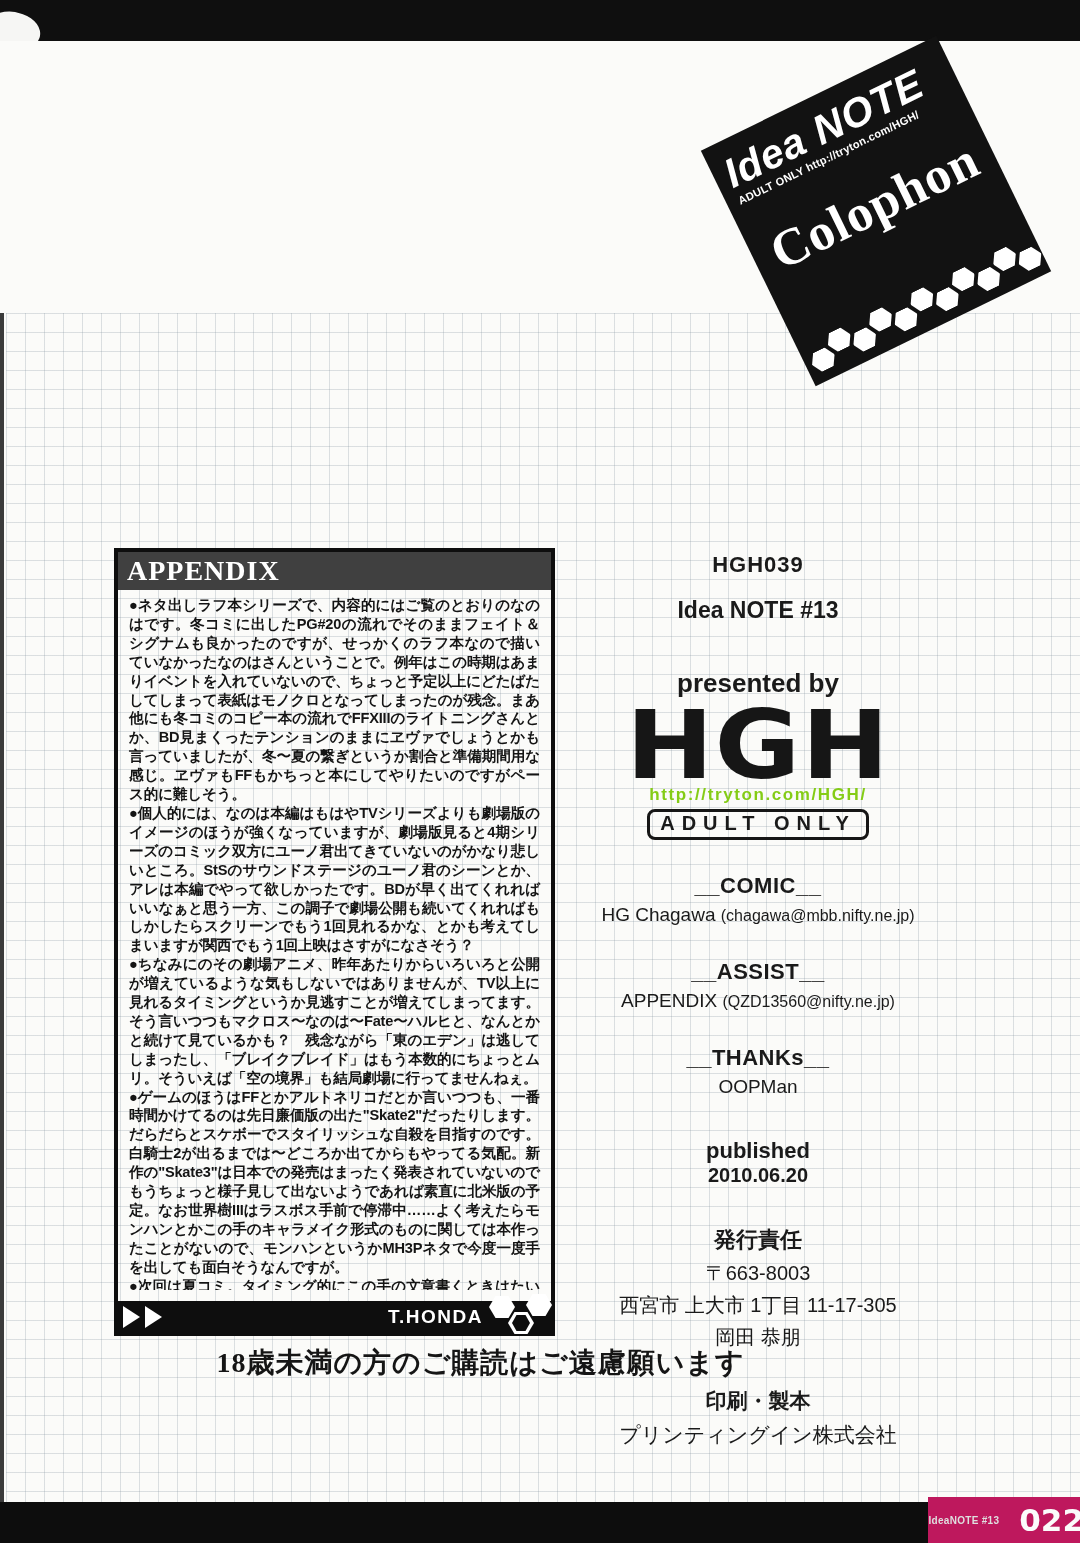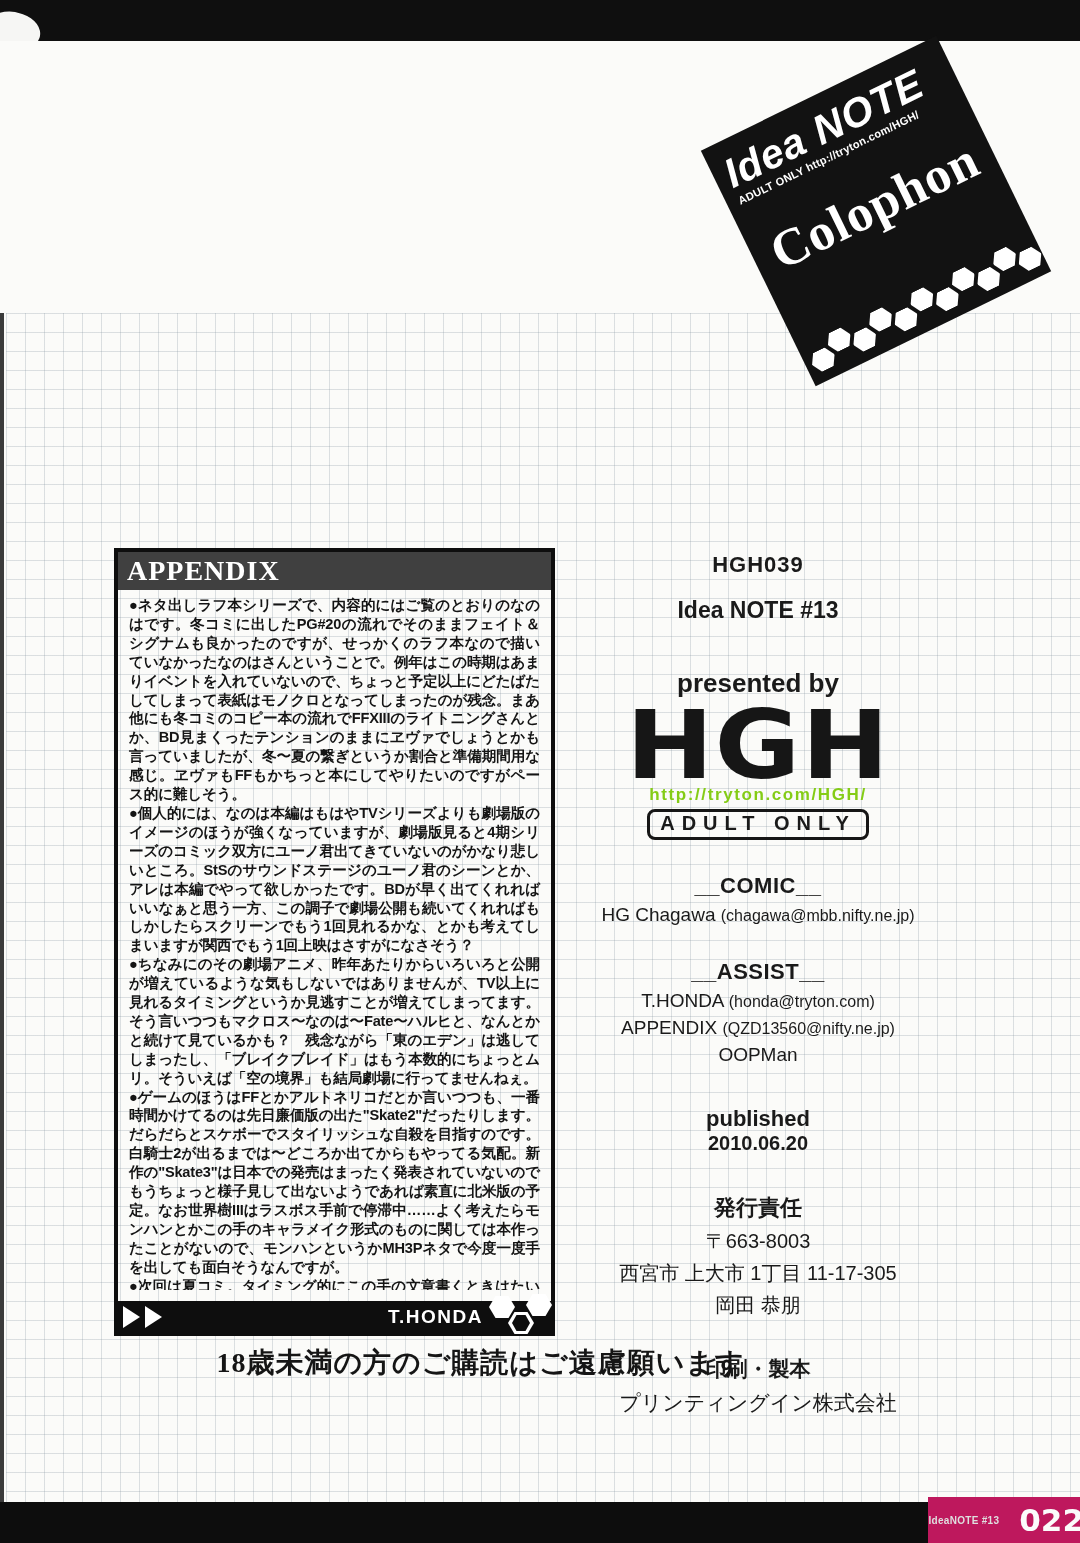--- a/index.html
+++ b/index.html
@@ -150,28 +150,25 @@
   <div class="adult-pill">ADULT ONLY</div>
 
   <div class="sec-head">__COMIC__</div>
   <div class="person">
     <span>HG Chagawa</span>
     <span class="email">(chagawa@mbb.nifty.ne.jp)</span>
   </div>
 
   <div class="sec-head">__ASSIST__</div>
   <div class="person">
-    <span>T.HONDA</span>
-    <span class="email">(honda@tryton.com)</span>
-  </div>
-  <div class="person">
     <span>APPENDIX</span>
     <span class="email">(QZD13560@nifty.ne.jp)</span>
   </div>
 
+  <div class="sec-head">__THANKs__</div>
   <div class="person">
     <span>OOPMan</span>
   </div>
 
   <div class="pub-label">published</div>
   <div class="pub-date">2010.06.20</div>
 
   <div class="jp-head">発行責任</div>
   <div class="jp-line">〒663-8003</div>
   <div class="jp-line">西宮市 上大市 1丁目 11-17-305</div>

